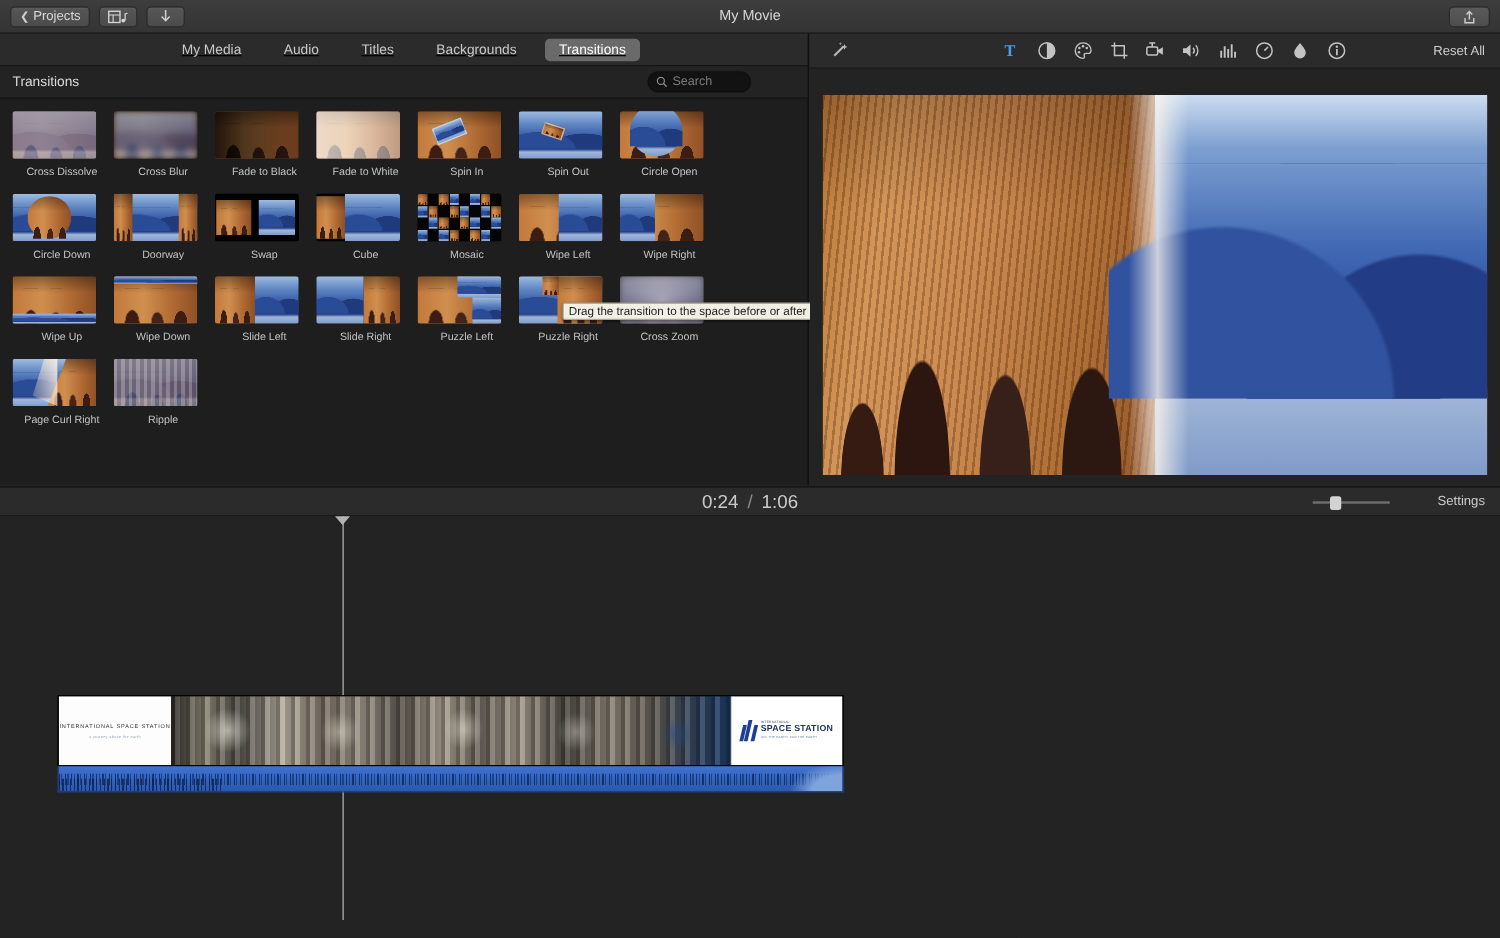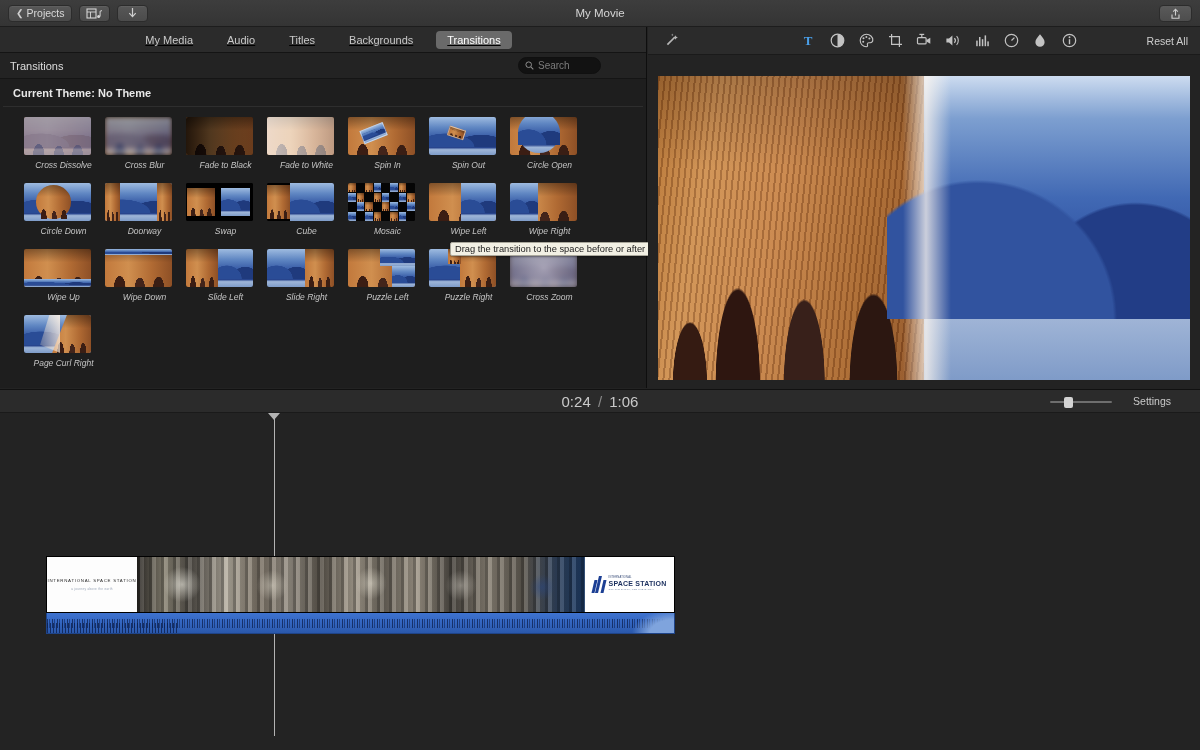--- a/index.html
+++ b/index.html
@@ -69,22 +69,22 @@
   }
   .search-box .ph { font-size: 10px; color: #7c7c7c; }
   .theme-row {
     height: 28px; display: flex; align-items: center; padding: 0 10px;
     border-bottom: 1px solid #2e2e2e; margin: 0 3px;
   }
   .theme-row span { font-size: 11px; color: #e8e8e8; font-weight: bold; }
 
   
   .grid {
-    padding: 10px 0 0 24px; display: flex; flex-wrap: wrap;
-    width: 625px; height: 275px; align-content: flex-start; font-style: italic;
+    padding: 10px 0 0 10px; display: flex; flex-wrap: wrap;
+    width: 625px; height: 275px; align-content: flex-start;
   }
   .cell { width: 81px; margin-bottom: 13px; }
   .thumb {
     width: 67px; height: 38px; border-radius: 2px; overflow: hidden;
     position: relative; background: #000;
   }
   .cell-label {
     font-size: 8.5px; color: #c4c4c4; text-align: center;
     margin-top: 5px; width: 79px; white-space: nowrap; overflow: hidden;
   }
@@ -181,21 +181,21 @@
   .tl-time .sep { color: #8a8a8a; margin: 0 3px; }
   .tl-zoom { position: absolute; right: 88px; top: 7px; width: 62px; height: 10px; }
   .tl-zoom .track {
     position: absolute; top: 4px; left: 0; width: 62px; height: 2px;
     background: #6e6e6e; border-radius: 1px;
   }
   .tl-zoom .thumbk {
     position: absolute; left: 14px; top: 0px; width: 9px; height: 11px;
     background: #d3d3d3; border-radius: 2px;
   }
-  .tl-settings { position: absolute; right: 29px; top: 5px; font-size: 10.5px; color: #cacaca; }
+  .tl-settings { position: absolute; right: 12px; top: 5px; font-size: 10.5px; color: #cacaca; }
 
   .timeline {
     position: absolute; top: 413px; left: 0; width: 1200px; height: 337px;
     background: #232323;
   }
   .playhead {
     position: absolute; left: 274px; top: 0px; width: 1px; height: 323px;
     background: #b3b3b3;
   }
   .playhead::before {
@@ -324,23 +324,20 @@
       <div class="lib-header-title">Transitions</div>
       <div class="search-box">
         <svg width="9" height="9" viewBox="0 0 9 9">
           <circle cx="3.7" cy="3.7" r="2.8" fill="none" stroke="#8e8e8e" stroke-width="1"></circle>
           <line x1="5.8" y1="5.8" x2="8.3" y2="8.3" stroke="#8e8e8e" stroke-width="1.1"></line>
         </svg>
         <span class="ph">Search</span>
       </div>
     </div>
 
-    <div class="theme-row">
-      <span>Current Theme: No Theme</span>
-    </div>
 
     <div class="grid" id="transitions-grid">
         <div class="cell">
           <div class="thumb">
             <div class="sceneA"></div>
             <div class="sceneB" style="opacity: 0.55;"></div>
             <div style="position: absolute; inset: 0px; background: rgba(190, 175, 200, 0.35);"></div>
           </div>
           <div class="cell-label">Cross Dissolve</div>
         </div>
@@ -511,20 +508,28 @@
           <div class="cell-label">Cross Zoom</div>
         </div>
         <div class="cell">
           <div class="thumb">
             <div class="sceneB"></div>
             <div class="sceneA" style="left: auto; right: 0px; width: 58%; clip-path: polygon(38% 0px, 100% 0px, 100% 100%, 0px 100%);"></div>
             <div style="position: absolute; left: 24%; top: 0px; width: 30%; height: 100%; background: linear-gradient(80deg, rgba(210, 190, 170, 0.25), rgba(255, 242, 228, 0.85)); clip-path: polygon(46% 0px, 100% 0px, 100% 100%, 0px 78%);"></div>
           </div>
           <div class="cell-label">Page Curl Right</div>
         </div>
+        <div class="cell">
+          <div class="thumb">
+            <div class="sceneA" style="opacity: 0.6;"></div>
+            <div class="sceneB" style="opacity: 0.45;"></div>
+            <div style="position: absolute; inset: 0px; background: repeating-linear-gradient(90deg, rgba(215, 205, 225, 0.45) 0px, rgba(215, 205, 225, 0.45) 3px, rgba(160, 150, 185, 0.3) 3px, rgba(160, 150, 185, 0.3) 6px);"></div>
+          </div>
+          <div class="cell-label">Ripple</div>
+        </div>
       </div>
   </div>
 
   <div class="tooltip">
     <span>Drag the transition to the space before or after a clip</span>
   </div>
 
   <div class="viewer">
     <div class="viewer-toolbar">
       <div class="vt-wand">

